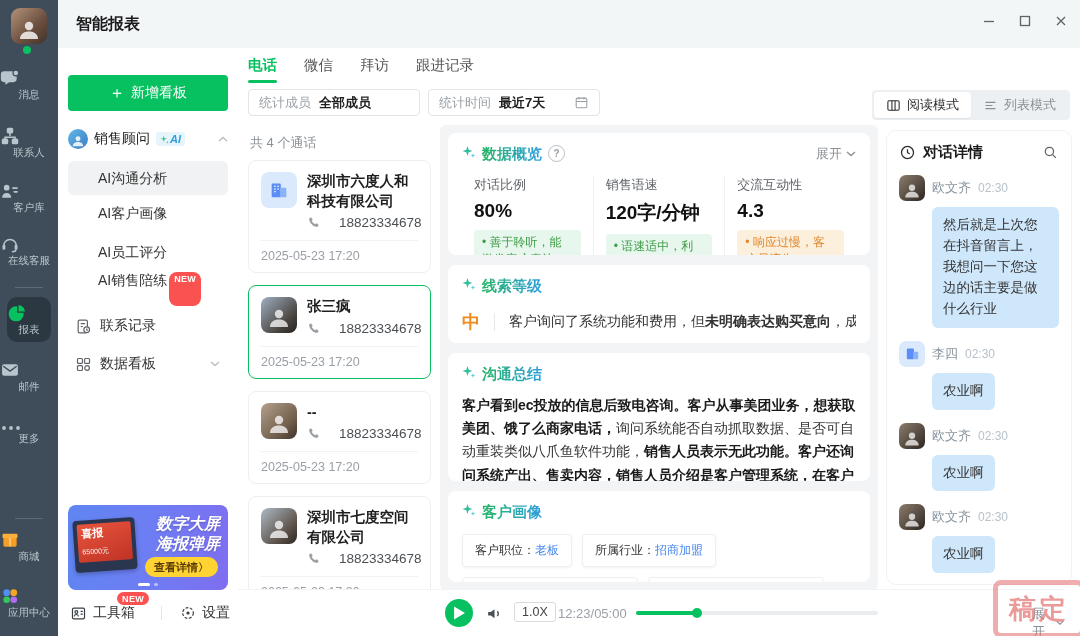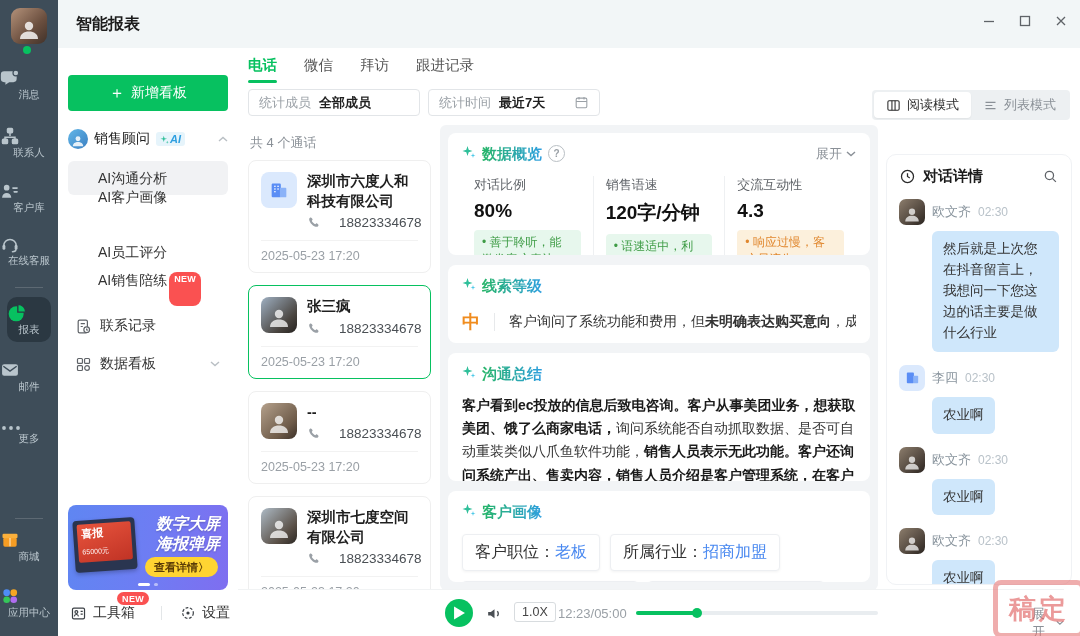--- a/index.html
+++ b/index.html
@@ -118,27 +118,27 @@
   .lead-row{display:flex;align-items:center;gap:14px;margin-top:14px;}
   .lead-level{font-size:18px;font-weight:800;color:#f08c1e;flex:none;}
   .lead-div{width:1px;height:18px;background:#e7e9eb;flex:none;}
   .lead-text{font-size:14px;color:#333;white-space:nowrap;overflow:hidden;flex:1;}
 
   .summary-text{margin-top:10px;font-size:14px;color:#333;line-height:1.66;}
   .summary-text .sb{font-weight:700;color:#1a1a1a;}
 
   .chips{display:flex;gap:10px;margin-top:12px;flex-wrap:wrap;}
   .chip{background:#fff;border:1px solid #edeff2;box-shadow:0 1px 3px rgba(0,0,0,.05);border-radius:4px;
-    padding:7px 12px;font-size:16px;color:#333;}
+    padding:7px 12px;font-size:12px;color:#333;}
   .chip .cv{color:#4787f0;}
   .chip.ghost{width:150px;height:18px;}
 
   
   .chat-card{position:absolute;left:648px;right:8px;top:5px;bottom:5px;background:#fff;border:1px solid #f0f2f5;
-    border-radius:10px;padding:12px;box-sizing:border-box;overflow:hidden;margin-top:24px;}
+    border-radius:10px;padding:12px;box-sizing:border-box;overflow:hidden;}
   .chat-head{display:flex;align-items:center;gap:7px;}
   .chat-title{font-size:15px;font-weight:700;color:#1c1c1c;}
   .chat-search{margin-left:auto;cursor:pointer;}
   .msg{margin-top:13px;}
   .msg .mrow{display:flex;align-items:center;gap:7px;}
   .msg .mav{width:26px;height:26px;border-radius:7px;flex:none;overflow:hidden;}
   .msg .msender{font-size:13px;color:#8a959e;}
   .msg .mtime{font-size:12px;color:#b9c2c9;}
   .msg .bubble{margin:6px 0 0 33px;display:inline-block;background:#cfe7fb;border-radius:6px;
     padding:8px 11px;font-size:13.5px;color:#333;line-height:1.55;max-width:150px;}
@@ -293,21 +293,21 @@
         <span>AI</span>
       </span>
     <span class="chev">
         <svg width="10" height="6" viewBox="0 0 10 6" fill="none" stroke="#b9bfc4" stroke-width="1.4">
           <path d="M1 5l4-3.6L9 5"></path>
         </svg>
       </span>
   </div>
 
   <div class="nav-item sel" style="top:113px">AI沟通分析</div>
-  <div class="nav-item" style="top:132px">AI客户画像</div>
+  <div class="nav-item" style="top:148px">AI客户画像</div>
   <div class="nav-item" style="top:187px">AI员工评分</div>
   <div class="nav-item" style="top:224px;display:flex;gap:2px;line-height:normal">
     <span>AI销售陪练</span>
     <span class="new-pill">NEW</span>
   </div>
 
   <div class="nav-link" style="top:300px">
     <span>
         <svg width="17" height="17" viewBox="0 0 24 24" fill="none" stroke="#5f6368" stroke-width="1.7">
           <rect x="3.5" y="3.5" width="7" height="7" rx="1.4"></rect>

